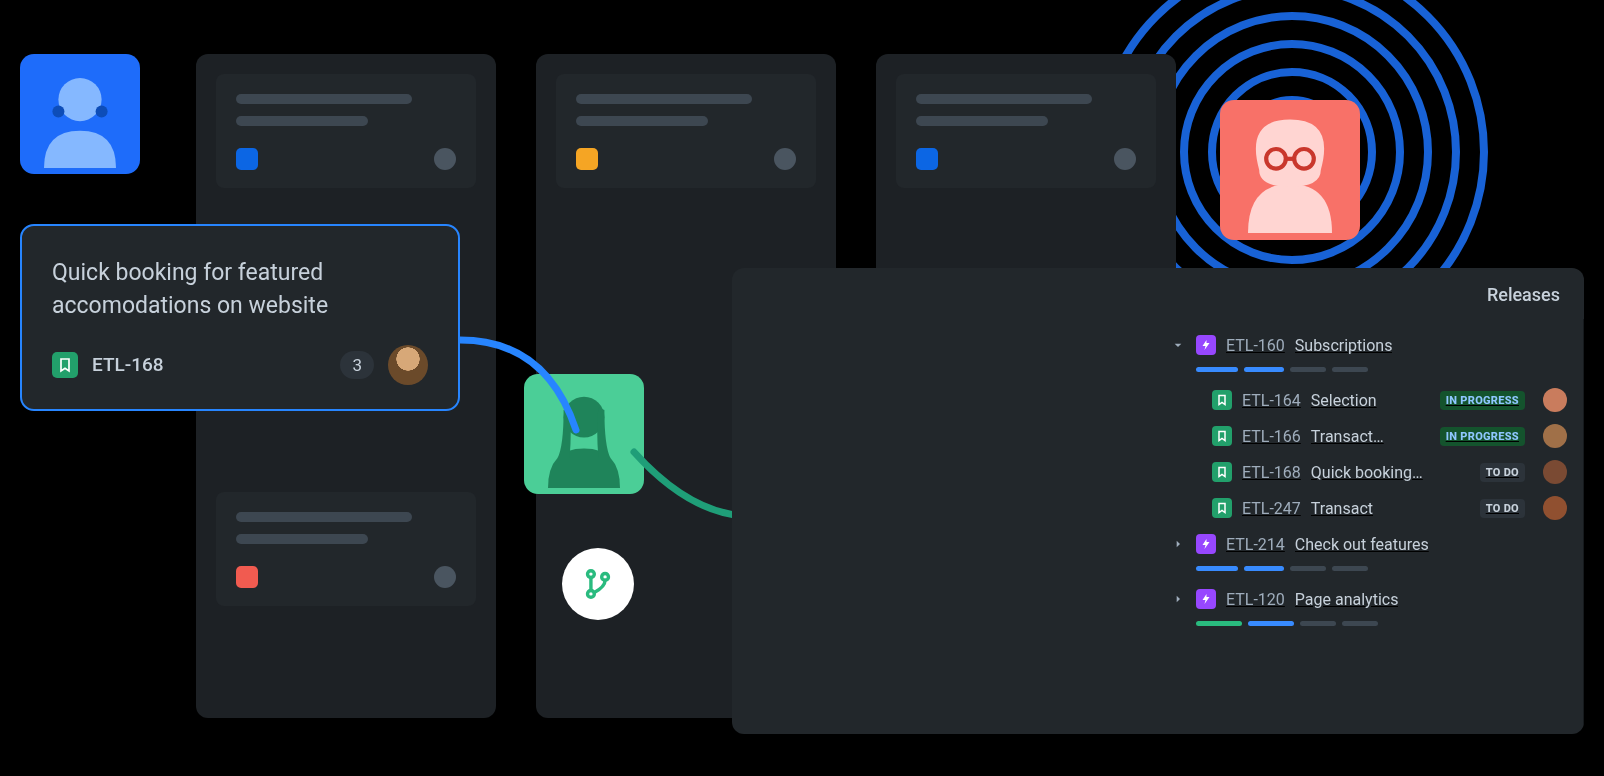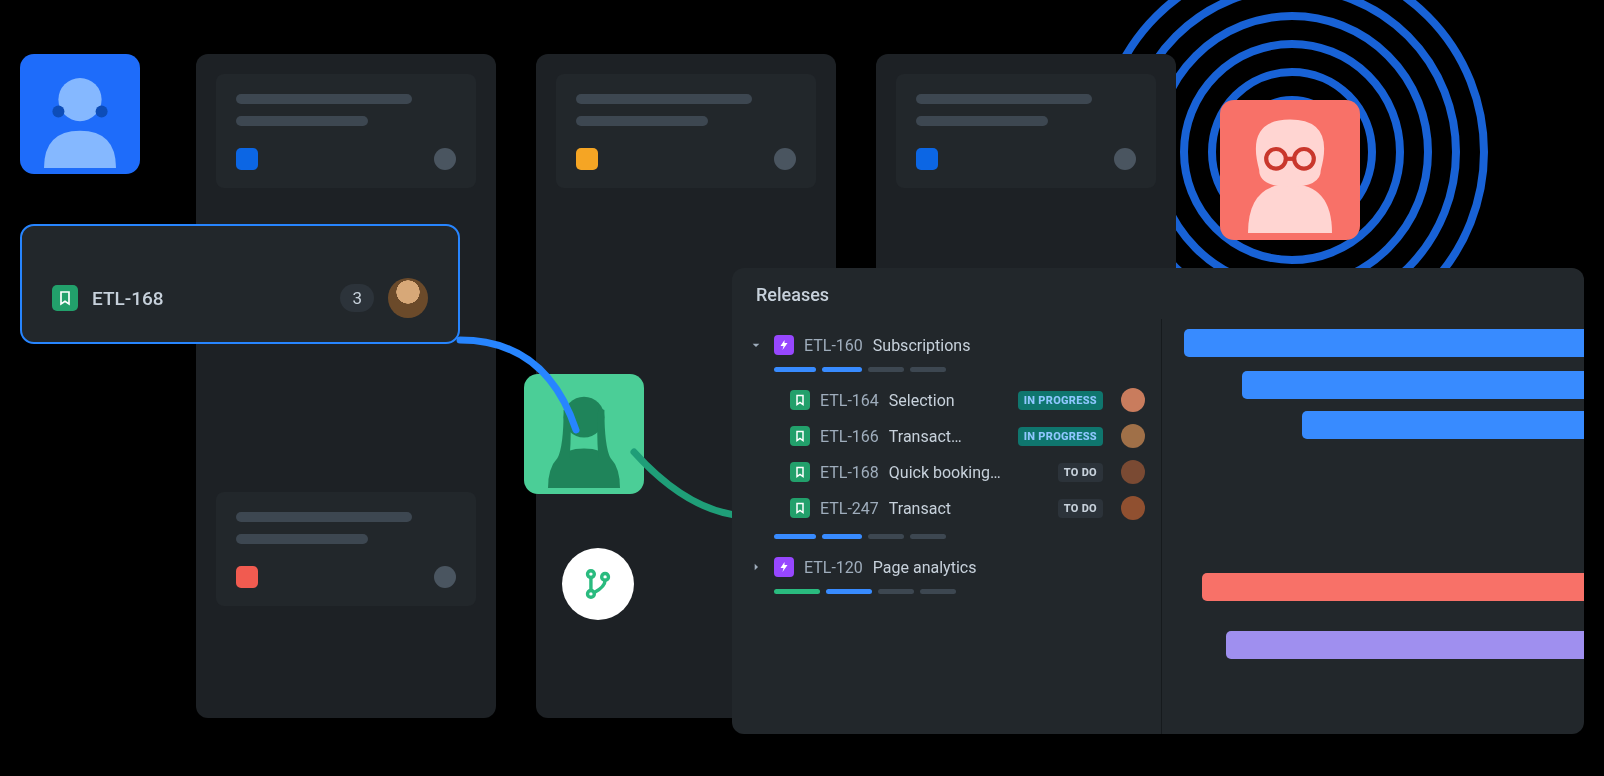--- a/index.html
+++ b/index.html
@@ -66,36 +66,36 @@
   .ava.sm{width:24px;height:24px;}
 
   
   svg.connector{position:absolute;pointer-events:none;}
 
   
   .git-badge{position:absolute;left:562px;top:548px;width:72px;height:72px;border-radius:50%;background:#fff;display:flex;align-items:center;justify-content:center;}
   .git-badge svg{width:34px;height:34px;stroke:var(--green);}
 
   
-  .rel-panel{position:absolute;left:732px;top:268px;right:20px;height:466px;background:var(--panel-2);border-radius:12px;overflow:hidden;display:flex;flex-direction:column;}
+  .rel-panel{position:absolute;left:732px;top:268px;right:20px;height:466px;background:var(--panel-2);border-radius:12px;overflow:hidden;display:flex;flex-direction:column;align-items:flex-end;}
   .rel-head{padding:16px 24px 14px;color:var(--text);font-size:18px;font-weight:500;}
   .rel-body{flex:1;display:flex;position:relative;}
   .rel-left{width:430px;flex:none;border-right:1px solid #161A1D;padding-top:6px;}
   .rel-right{flex:1;position:relative;overflow:hidden;}
-  .rel-row{padding:4px 16px 0 16px;}
+  .rel-row{padding:4px 16px 0 16px;text-decoration:underline;}
   .rel-row .hdr{display:flex;align-items:center;gap:10px;height:32px;}
   .chev{width:16px;height:16px;color:var(--text-dim);flex:none;}
   .epic-ic{width:20px;height:20px;border-radius:4px;background:#9747FF;display:flex;align-items:center;justify-content:center;flex:none;}
   .epic-ic svg{width:12px;height:12px;fill:#fff;}
   .story-ic2{width:20px;height:20px;border-radius:4px;background:var(--green-ic);display:flex;align-items:center;justify-content:center;flex:none;}
   .story-ic2 svg{width:12px;height:12px;}
   .rkey{color:var(--text-dim);font-size:16px;}
   .rtitle{color:var(--text);font-size:16px;white-space:nowrap;overflow:hidden;text-overflow:ellipsis;}
   .status{font-size:11px;font-weight:800;letter-spacing:.3px;padding:3px 6px;border-radius:4px;white-space:nowrap;margin-left:auto;}
-  .status.inprog{background:#0f766e;color:#8FC7FF;}
+  .status.inprog{background:#14532d;color:#8FC7FF;}
   .status.todo{background:#2C333A;color:#C7D1DB;}
   .rel-row .progress{display:flex;gap:6px;margin:6px 0 8px 26px;}
   .rel-row.sub .hdr{padding-left:42px;}
   .pg{height:5px;border-radius:3px;}
 
   
   .gbar{position:absolute;height:28px;border-radius:5px;}
   .gb-blue{background:#388BFF;}
   .gb-salmon{background:var(--salmon);}
   .gb-violet{background:var(--purple);}
@@ -187,20 +187,21 @@
 </div>
 
 <svg class="connector" style="left:456px;top:320px;width:140px;height:130px" viewBox="0 0 140 130">
   <path d="M4 20 Q90 20 120 110" fill="none" stroke="#2785FF" stroke-width="7" stroke-linecap="round"></path>
 </svg>
 <svg class="connector" style="left:628px;top:446px;width:120px;height:80px" viewBox="0 0 120 80">
   <path d="M6 6 Q60 66 116 70" fill="none" stroke="#1F9E78" stroke-width="7" stroke-linecap="round"></path>
 </svg>
 
 <div class="feature-card">
+  <div class="title">Quick booking for featured accomodations on website</div>
   <div class="feature-foot">
     <span class="story-ic">
       <svg viewBox="0 0 24 24" fill="none" stroke="#fff" stroke-width="2.5">
           <path d="M6 3h12v18l-6-4-6 4z"></path>
         </svg>
     </span>
     <span class="key">ETL-168</span>
     <span class="spacer"></span>
     <span class="count-pill">3</span>
     <span class="ava" style="background:radial-gradient(circle at 50% 35%, #d7a878 35%, #6b4a2a 36%);"></span>
@@ -287,37 +288,49 @@
                 <path d="M6 3h12v18l-6-4-6 4z"></path>
               </svg>
             </span>
             <span class="rkey">ETL-247</span>
             <span class="rtitle" style="max-width:120px">Transact</span>
             <span class="status todo">TO DO</span>
             <span class="ava sm" style="margin-left:8px;background:#905030"></span>
           </div>
         </div>
         <div class="rel-row">
-          <div class="progress">
-            <span class="pg" style="width:42px;background:#388BFF"></span>
-            <span class="pg" style="width:40px;background:#388BFF"></span>
-            <span class="pg" style="width:36px;background:#3D4751"></span>
-            <span class="pg" style="width:36px;background:#3D4751"></span>
-          </div>
-        </div>
-        <div class="rel-row">
           <div class="hdr">
             <svg class="chev" viewBox="0 0 24 24" fill="currentColor">
               <path d="M10 7l5 5-5 5z"></path>
             </svg>
             <span class="epic-ic">
               <svg viewBox="0 0 24 24">
                 <path d="M13 2 L5 14 H11 L9 22 L19 8 H13 Z"></path>
               </svg>
             </span>
+            <span class="rkey">ETL-214</span>
+            <span class="rtitle">Check out features</span>
+          </div>
+          <div class="progress">
+            <span class="pg" style="width:42px;background:#388BFF"></span>
+            <span class="pg" style="width:40px;background:#388BFF"></span>
+            <span class="pg" style="width:36px;background:#3D4751"></span>
+            <span class="pg" style="width:36px;background:#3D4751"></span>
+          </div>
+        </div>
+        <div class="rel-row">
+          <div class="hdr">
+            <svg class="chev" viewBox="0 0 24 24" fill="currentColor">
+              <path d="M10 7l5 5-5 5z"></path>
+            </svg>
+            <span class="epic-ic">
+              <svg viewBox="0 0 24 24">
+                <path d="M13 2 L5 14 H11 L9 22 L19 8 H13 Z"></path>
+              </svg>
+            </span>
             <span class="rkey">ETL-120</span>
             <span class="rtitle">Page analytics</span>
           </div>
           <div class="progress">
             <span class="pg" style="width:46px;background:#2ABB7F"></span>
             <span class="pg" style="width:46px;background:#388BFF"></span>
             <span class="pg" style="width:36px;background:#3D4751"></span>
             <span class="pg" style="width:36px;background:#3D4751"></span>
           </div>
         </div>

